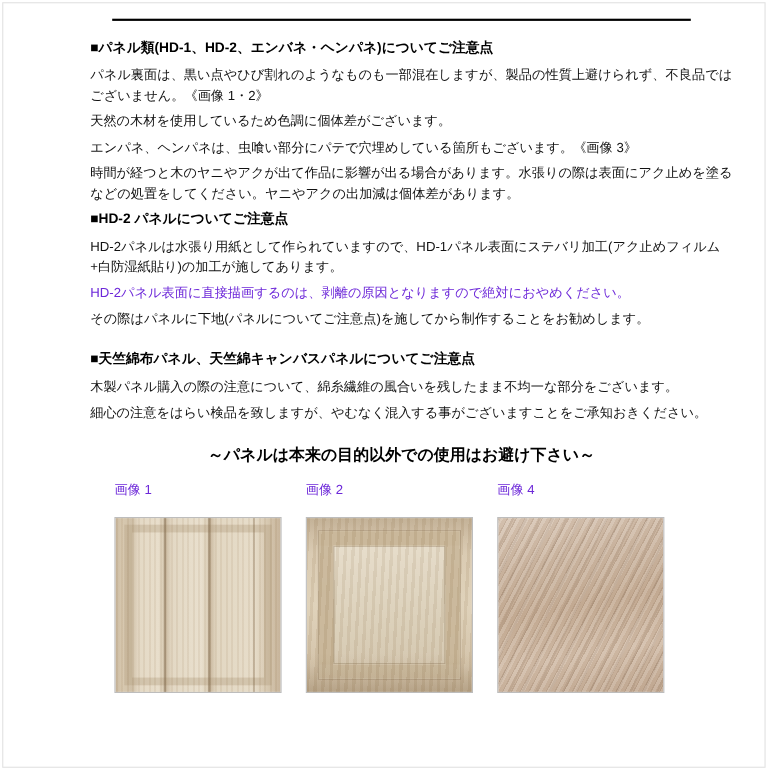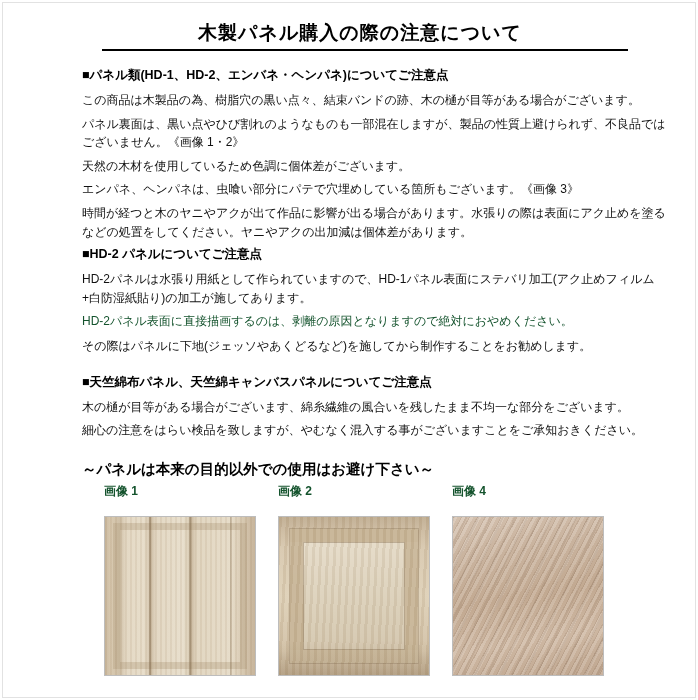--- a/index.html
+++ b/index.html
@@ -61,48 +61,48 @@
   .section-head.second { }
   .section-head.third { margin-top: 18px; }
   p.line {
     font-size: 12px;
     line-height: 1.55;
     margin: 0 0 5px 0;
     color: #111;
     letter-spacing: 0px;
   }
   p.warn {
-    color: #14532d;
+    color: #6d28d9;
     font-size: 12px;
     line-height: 1.55;
     margin: 0 0 6px 0;
   }
   .closing {
-    text-align: left;
+    text-align: center;
     font-size: 14.5px;
     font-weight: bold;
-    margin: 20px 0 4px 0;
+    margin: 20px 0 14px 0;
     padding-right: 20px;
     color: #000;
   }
   .figures {
     display: flex;
     gap: 22px;
     padding: 0 0 0 22px;
     margin-top: 4px;
   }
   .figure {
     display: flex;
     flex-direction: column;
   }
   .fig-label {
     font-size: 12px;
-    font-weight: bold;
+    font-weight: normal;
     margin-bottom: 16px;
-    color: #14532d;
+    color: #6d28d9;
   }
   .fig-img {
     width: 150px;
     height: 158px;
     border: 1px solid #bdbdbd;
     position: relative;
     overflow: hidden;
   }
   
   .img1 {
@@ -166,42 +166,40 @@
   }
 </style>
 </head>
 <body>
 
 <div class="page">
   <div class="scan-frame"></div>
 
   <div class="content">
 
-    <div class="doc-title">木製パネル購入の際の注意について</div>
     <hr class="title-rule">
 
     <div>
       <div class="section-head">■パネル類(HD-1、HD-2、エンバネ・ヘンパネ)についてご注意点</div>
-      <p class="line">この商品は木製品の為、樹脂穴の黒い点々、結束バンドの跡、木の樋が目等がある場合がございます。</p>
       <p class="line">パネル裏面は、黒い点やひび割れのようなものも一部混在しますが、製品の性質上避けられず、不良品ではございません。《画像 1・2》</p>
       <p class="line">天然の木材を使用しているため色調に個体差がございます。</p>
       <p class="line">エンパネ、ヘンパネは、虫喰い部分にパテで穴埋めしている箇所もございます。《画像 3》</p>
       <p class="line">時間が経つと木のヤニやアクが出て作品に影響が出る場合があります。水張りの際は表面にアク止めを塗るなどの処置をしてください。ヤニやアクの出加減は個体差があります。</p>
     </div>
 
     <div>
       <div class="section-head second">■HD-2 パネルについてご注意点</div>
       <p class="line">HD-2パネルは水張り用紙として作られていますので、HD-1パネル表面にステバリ加工(アク止めフィルム+白防湿紙貼り)の加工が施してあります。</p>
       <p class="warn">HD-2パネル表面に直接描画するのは、剥離の原因となりますので絶対におやめください。</p>
-      <p class="line">その際はパネルに下地(ジェッソやあくどるなど)を施してから制作することをお勧めします。</p>
+      <p class="line">その際はパネルに下地(パネルについてご注意点)を施してから制作することをお勧めします。</p>
     </div>
 
     <div>
       <div class="section-head third">■天竺綿布パネル、天竺綿キャンバスパネルについてご注意点</div>
-      <p class="line">木の樋が目等がある場合がございます、綿糸繊維の風合いを残したまま不均一な部分をございます。</p>
+      <p class="line">木製パネル購入の際の注意について、綿糸繊維の風合いを残したまま不均一な部分をございます。</p>
       <p class="line">細心の注意をはらい検品を致しますが、やむなく混入する事がございますことをご承知おきください。</p>
     </div>
 
     <div class="closing">～パネルは本来の目的以外での使用はお避け下さい～</div>
 
     <div class="figures">
       <div class="figure">
         <div class="fig-label">画像 1</div>
         <div class="fig-img img1"></div>
       </div>

